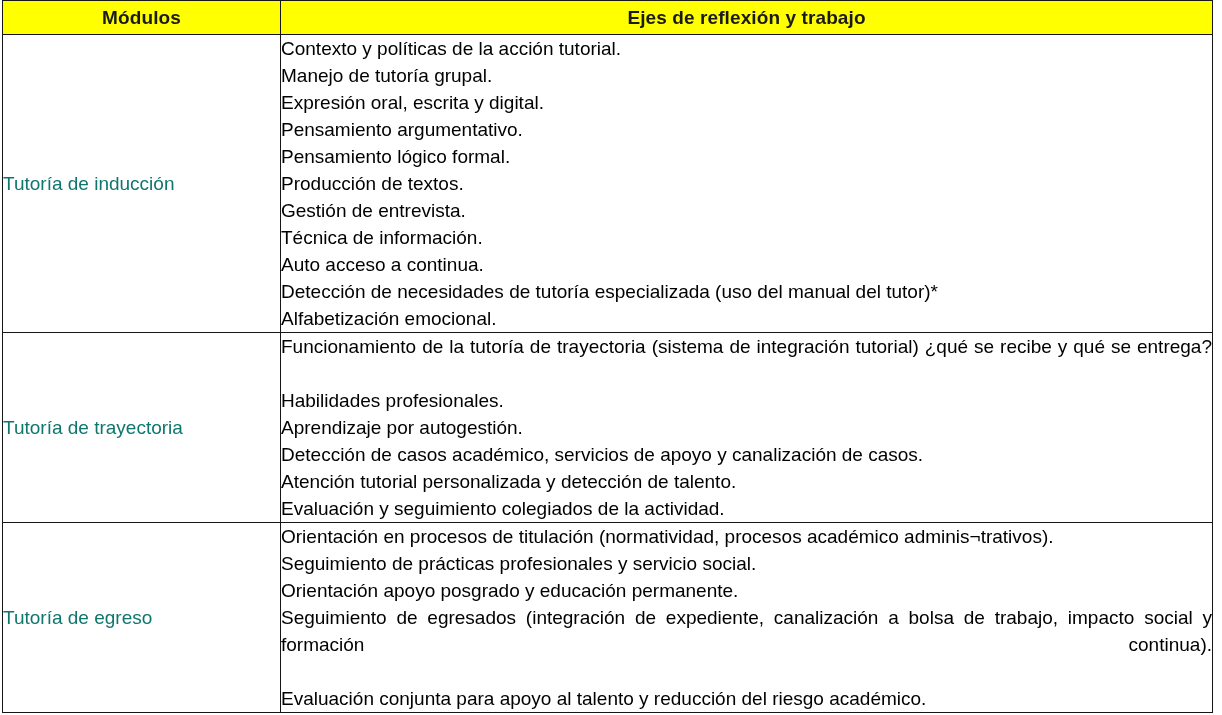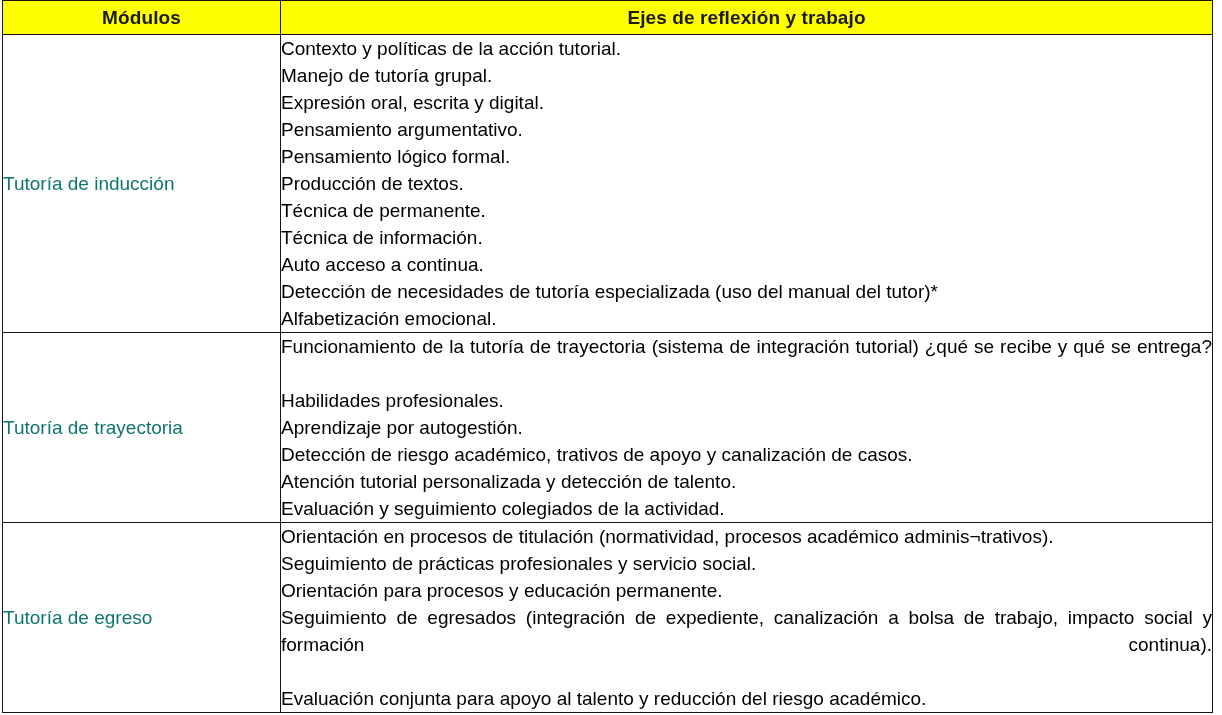--- a/index.html
+++ b/index.html
@@ -113,48 +113,48 @@
       <tr>
         <td class="module-cell">Tutoría de inducción</td>
         <td class="axes-cell">
           <ul class="axes-list">
             <li class="single-line">Contexto y políticas de la acción tutorial.</li>
             <li class="single-line">Manejo de tutoría grupal.</li>
             <li class="single-line">Expresión oral, escrita y digital.</li>
             <li class="single-line">Pensamiento argumentativo.</li>
             <li class="single-line">Pensamiento lógico formal.</li>
             <li class="single-line">Producción de textos.</li>
-            <li class="single-line">Técnica de permanente.</li>
+            <li class="single-line">Gestión de entrevista.</li>
             <li class="single-line">Técnica de información.</li>
             <li class="single-line">Auto acceso a continua.</li>
             <li class="single-line">Detección de necesidades de tutoría especializada (uso del manual del tutor)*</li>
             <li class="single-line">Alfabetización emocional.</li>
           </ul>
         </td>
       </tr>
       <tr>
         <td class="module-cell">Tutoría de trayectoria</td>
         <td class="axes-cell">
           <ul class="axes-list">
             <li>Funcionamiento de la tutoría de trayectoria (sistema de integración tutorial) ¿qué se recibe y qué se entrega?</li>
             <li class="single-line">Habilidades profesionales.</li>
             <li class="single-line">Aprendizaje por autogestión.</li>
-            <li class="single-line">Detección de riesgo académico, trativos de apoyo y canalización de casos.</li>
+            <li class="single-line">Detección de casos académico, servicios de apoyo y canalización de casos.</li>
             <li class="single-line">Atención tutorial personalizada y detección de talento.</li>
             <li class="single-line">Evaluación y seguimiento colegiados de la actividad.</li>
           </ul>
         </td>
       </tr>
       <tr>
         <td class="module-cell">Tutoría de egreso</td>
         <td class="axes-cell">
           <ul class="axes-list">
             <li class="single-line">Orientación en procesos de titulación (normatividad, procesos académico adminis¬trativos).</li>
             <li class="single-line">Seguimiento de prácticas profesionales y servicio social.</li>
-            <li class="single-line">Orientación para procesos y educación permanente.</li>
+            <li class="single-line">Orientación apoyo posgrado y educación permanente.</li>
             <li>Seguimiento de egresados (integración de expediente, canalización a bolsa de trabajo, impacto social y formación continua).</li>
             <li class="single-line">Evaluación conjunta para apoyo al talento y reducción del riesgo académico.</li>
           </ul>
         </td>
       </tr>
     </tbody>
   </table>
 </div>
 
 </body></html>

